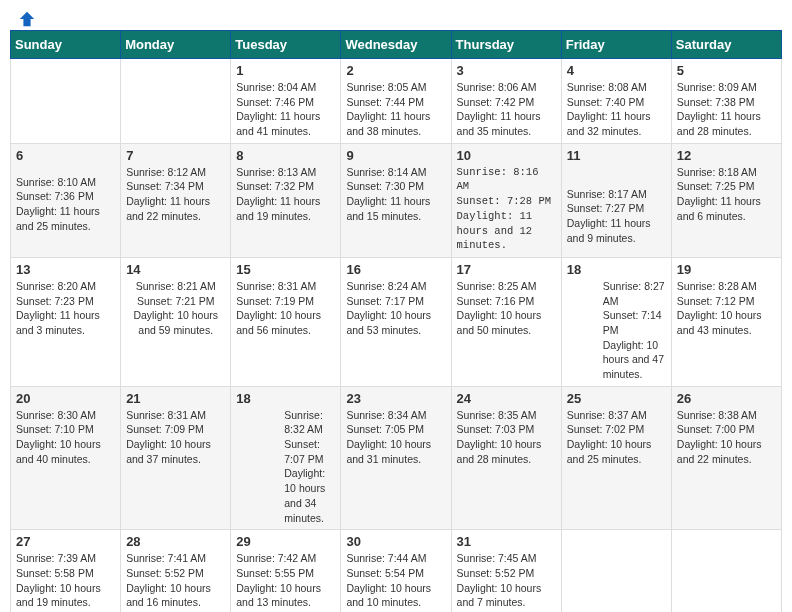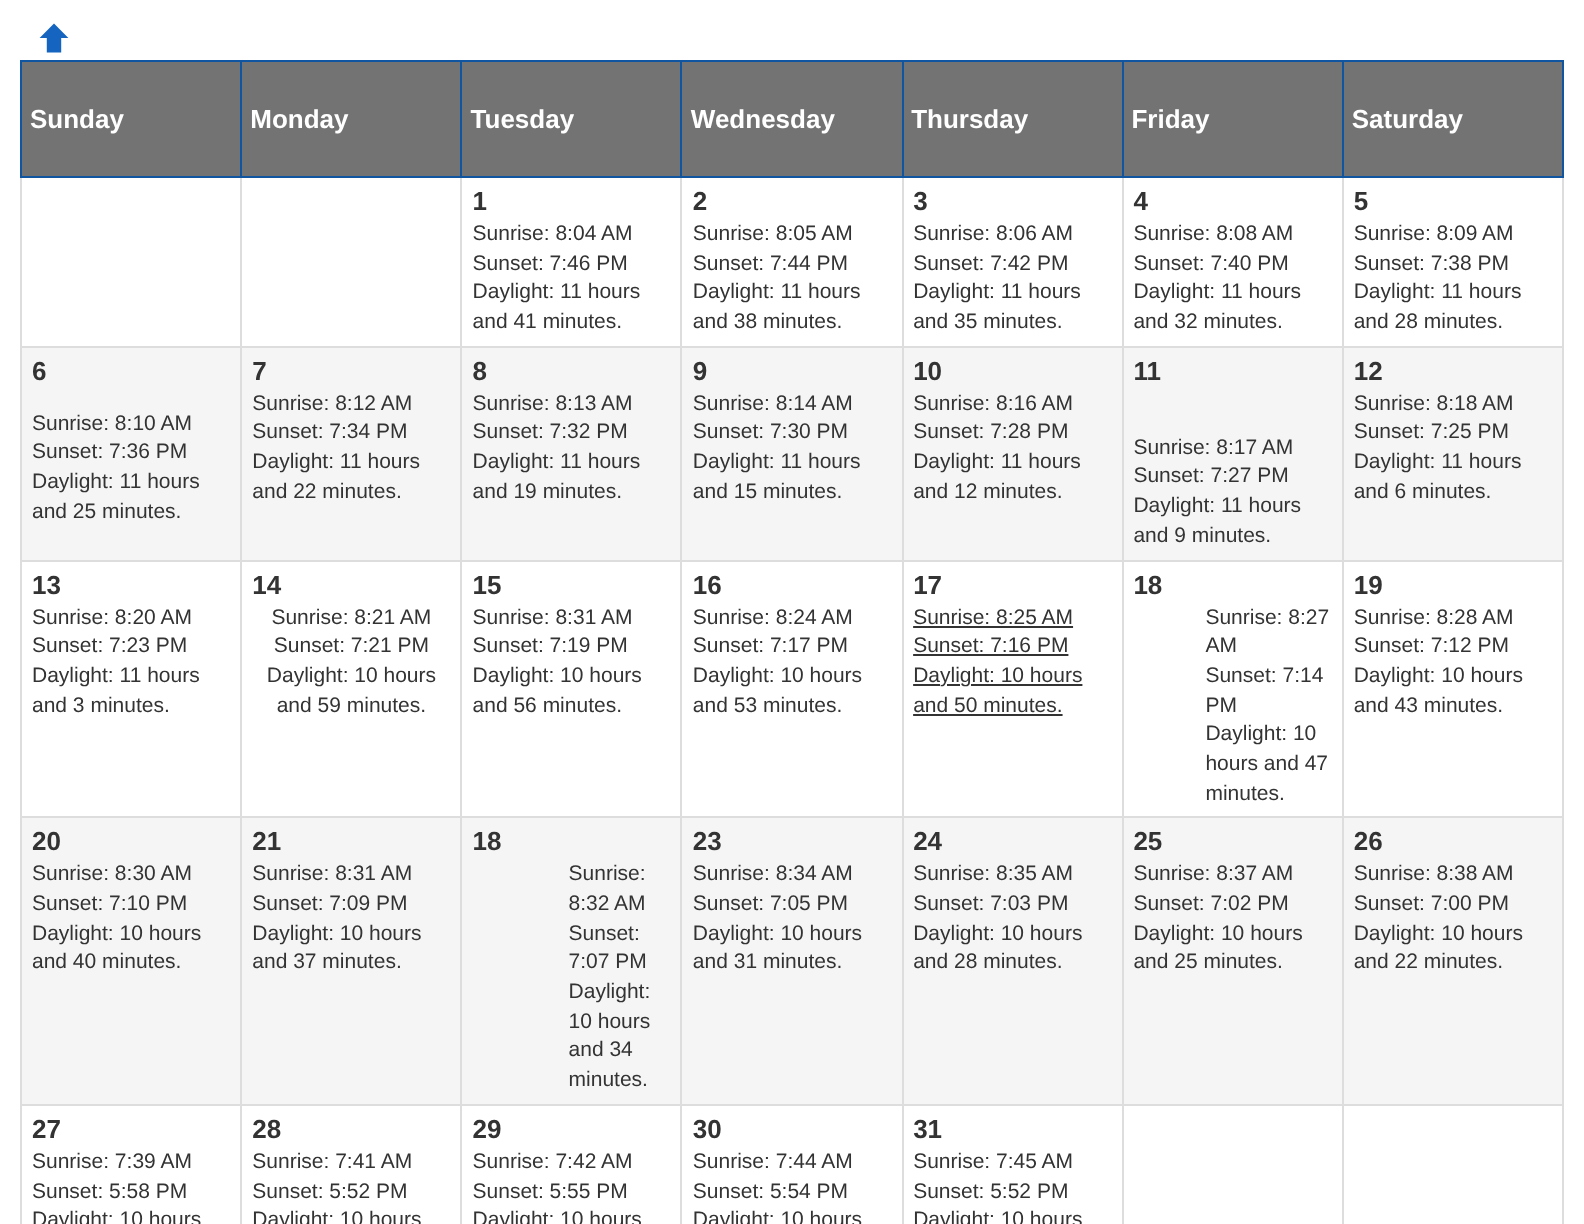--- a/index.html
+++ b/index.html
@@ -53,25 +53,25 @@
     .subtitle {
       font-size: 15px;
       color: #555;
     }
     .calendar {
       width: 100%;
       border-collapse: collapse;
       border: 1px solid #ccc;
     }
     .calendar th {
-      background: #737373;
+      background: #0f766e;
       color: #fff;
       font-size: 13px;
       font-weight: bold;
-      padding: 21px 4px;
+      padding: 6px 4px;
       text-align: left;
       border: 1px solid #1055a0;
     }
     .calendar td {
       vertical-align: top;
       border: 1px solid #ddd;
       padding: 4px 5px;
       width: calc(100%/7);
       min-height: 80px;
       font-size: 11px;
@@ -182,21 +182,21 @@
 Daylight: 11 hours and 19 minutes.</div>
         </td>
         <td>
           <span class="day-number">9</span>
           <div class="day-info" style="white-space: pre-line;">Sunrise: 8:14 AM
 Sunset: 7:30 PM
 Daylight: 11 hours and 15 minutes.</div>
         </td>
         <td>
           <span class="day-number">10</span>
-          <div class="day-info" style="white-space: pre-line;">Sunrise: 8:16 AM
+          <div class="day-info" style="white-space: pre-line; font-family: Liberation Mono, monospace;">Sunrise: 8:16 AM
 Sunset: 7:28 PM
 Daylight: 11 hours and 12 minutes.</div>
         </td>
         <td>
           <span class="day-number">11</span>
           <div class="day-info" style="white-space: pre-line; margin-top: 24px;">Sunrise: 8:17 AM
 Sunset: 7:27 PM
 Daylight: 11 hours and 9 minutes.</div>
         </td>
         <td>
@@ -226,21 +226,21 @@
 Daylight: 10 hours and 56 minutes.</div>
         </td>
         <td>
           <span class="day-number">16</span>
           <div class="day-info" style="white-space: pre-line;">Sunrise: 8:24 AM
 Sunset: 7:17 PM
 Daylight: 10 hours and 53 minutes.</div>
         </td>
         <td>
           <span class="day-number">17</span>
-          <div class="day-info" style="white-space: pre-line; text-decoration: underline;">Sunrise: 8:25 AM
+          <div class="day-info" style="white-space: pre-line;">Sunrise: 8:25 AM
 Sunset: 7:16 PM
 Daylight: 10 hours and 50 minutes.</div>
         </td>
         <td>
           <span class="day-number">18</span>
           <div class="day-info" style="white-space: pre-line; margin-left: 36px;">Sunrise: 8:27 AM
 Sunset: 7:14 PM
 Daylight: 10 hours and 47 minutes.</div>
         </td>
         <td>

